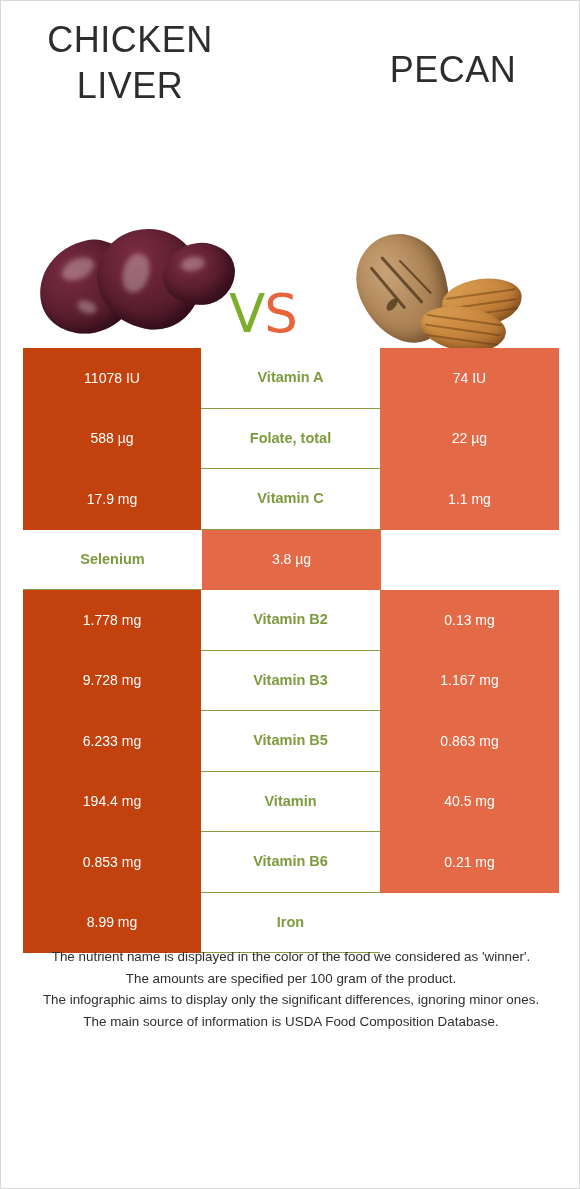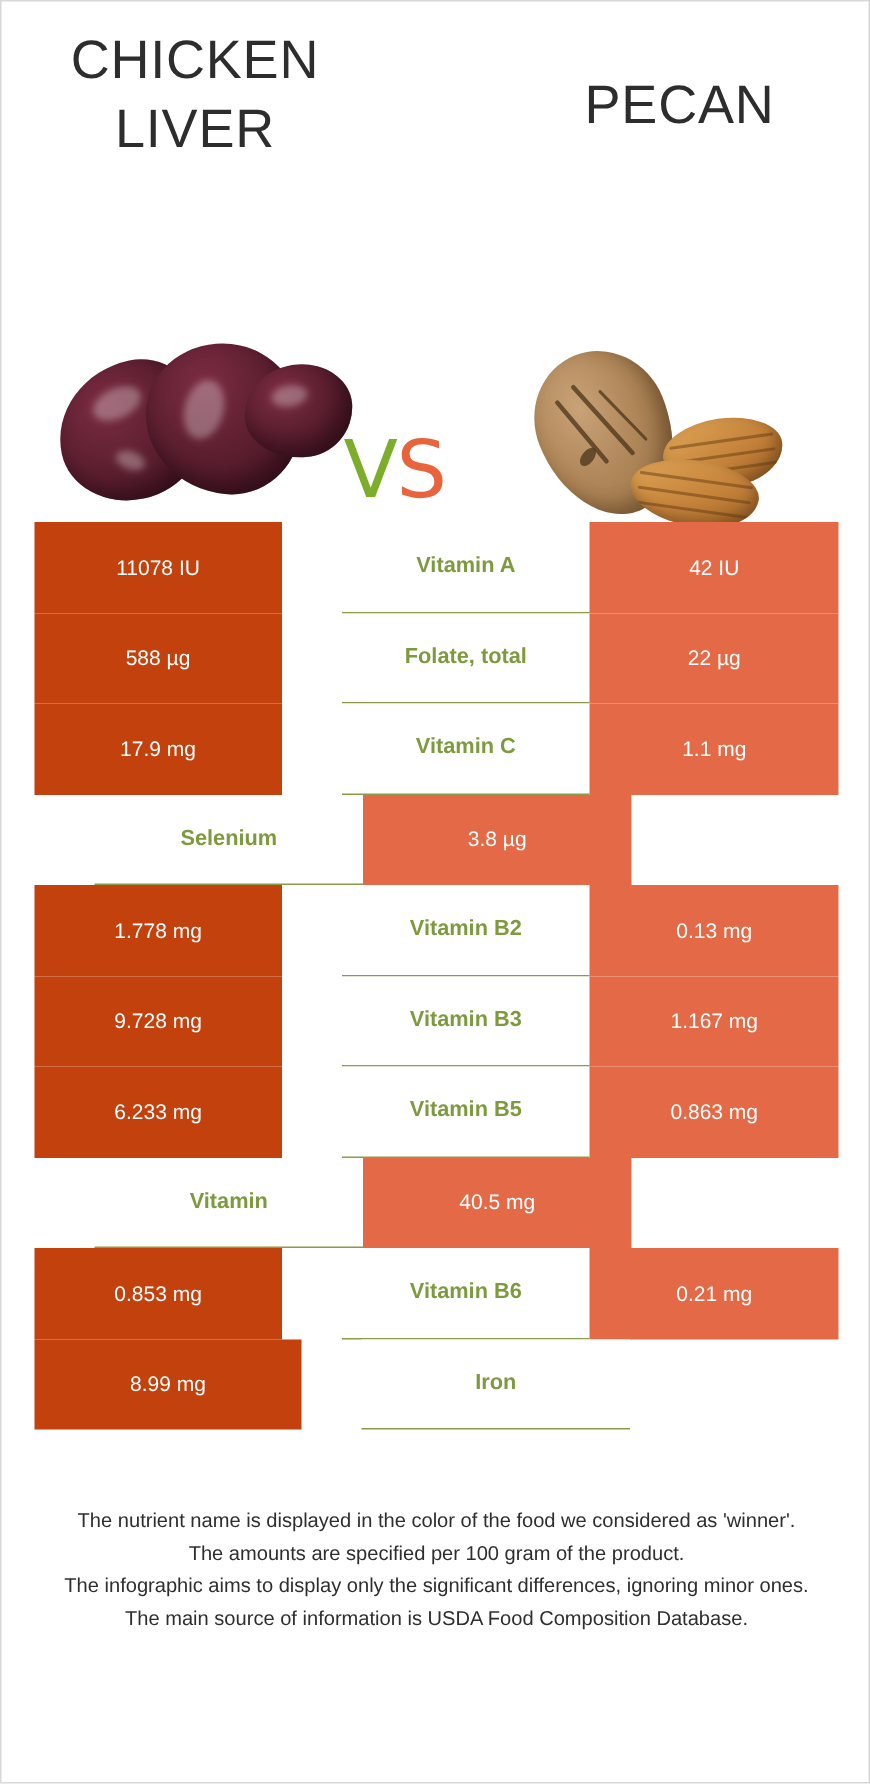--- a/index.html
+++ b/index.html
@@ -90,27 +90,27 @@
   
   .table { position:absolute; left:22px; top:347px; width:536px; }
   .row { display:flex; height:60.5px; }
   .cell {
     display:flex; align-items:center; justify-content:center;
     font-size:14px; line-height:1.2; text-align:center;
   }
   .cell.left  { width:178px; background:#c2410c; color:#ffffff; }
   .cell.mid   { width:179px; background:#ffffff; color:#7D9B3E;
                 font-weight:bold; font-size:14.5px;
-                border-bottom:1px solid #8a9c46;margin-left:40px; }
+                border-bottom:1px solid #8a9c46; }
   .row:first-child .cell.mid { border-top:none; }
   .cell.right { width:179px; background:#E46A47; color:#ffffff; }
 
   
   .note {
-    position:absolute; left:26px; top:1002px; width:528px;
+    position:absolute; left:26px; top:945px; width:528px;
     text-align:center; color:#2e2e2e;
     font-size:13.4px; line-height:1.62;
   }
 </style>
 </head>
 <body>
 
 <div class="titles">
   <div class="title left">CHICKEN LIVER</div>
   <div class="title right">PECAN</div>
@@ -150,21 +150,21 @@
       <div class="ridge" style="top:72%"></div>
     </div>
   </div>
 
 </div>
 
 <div class="table" id="comparison-table">
     <div class="row">
       <div class="cell left">11078 IU</div>
       <div class="cell mid">Vitamin A</div>
-      <div class="cell right">42 IU</div>
+      <div class="cell right">74 IU</div>
     </div>
     <div class="row">
       <div class="cell left">588 µg</div>
       <div class="cell mid">Folate, total</div>
       <div class="cell right">22 µg</div>
     </div>
     <div class="row">
       <div class="cell left">17.9 mg</div>
       <div class="cell mid">Vitamin C</div>
       <div class="cell right">1.1 mg</div>
@@ -182,20 +182,21 @@
       <div class="cell left">9.728 mg</div>
       <div class="cell mid">Vitamin B3</div>
       <div class="cell right">1.167 mg</div>
     </div>
     <div class="row">
       <div class="cell left">6.233 mg</div>
       <div class="cell mid">Vitamin B5</div>
       <div class="cell right">0.863 mg</div>
     </div>
     <div class="row">
+      <div class="cell left">194.4 mg</div>
       <div class="cell mid">Vitamin</div>
       <div class="cell right">40.5 mg</div>
     </div>
     <div class="row">
       <div class="cell left">0.853 mg</div>
       <div class="cell mid">Vitamin B6</div>
       <div class="cell right">0.21 mg</div>
     </div>
     <div class="row">
       <div class="cell left">8.99 mg</div>

